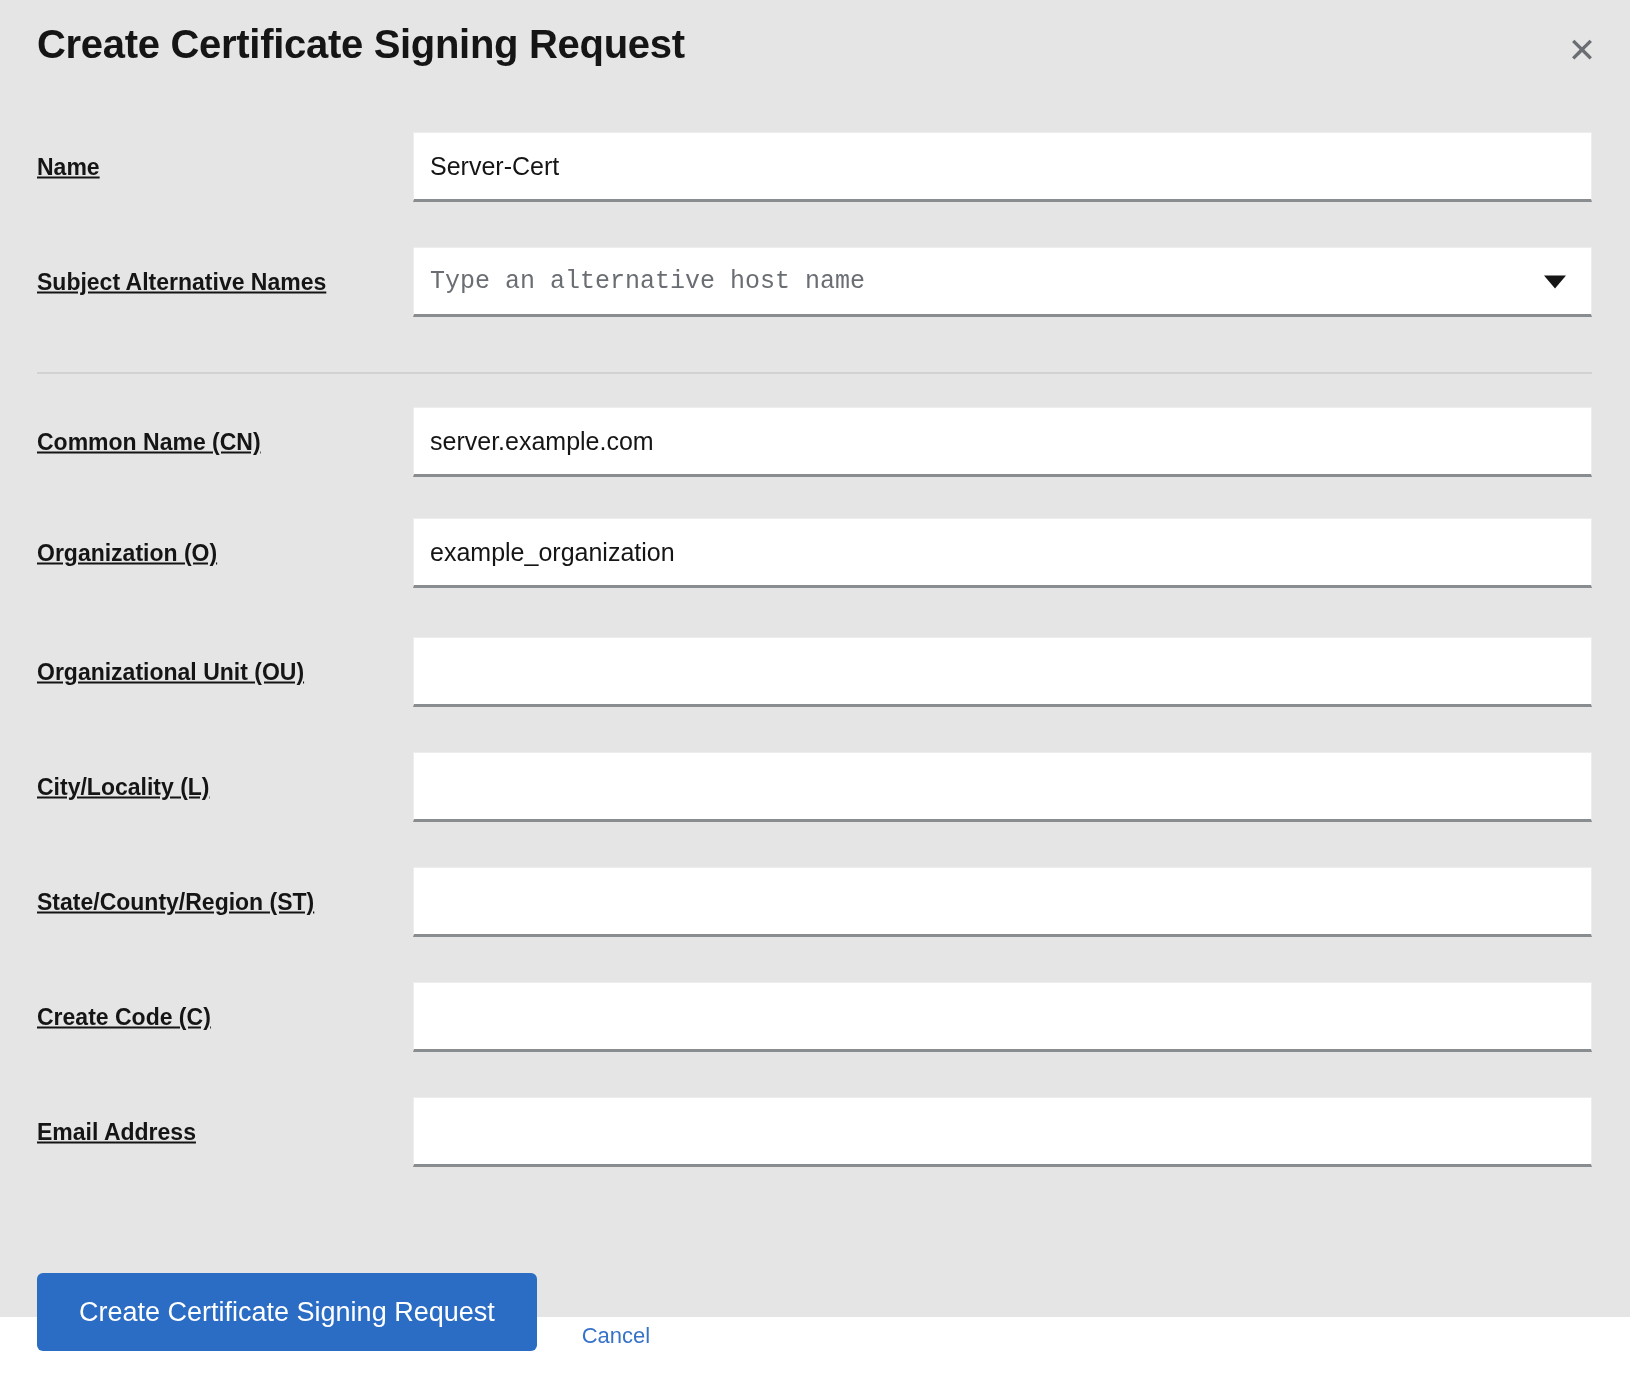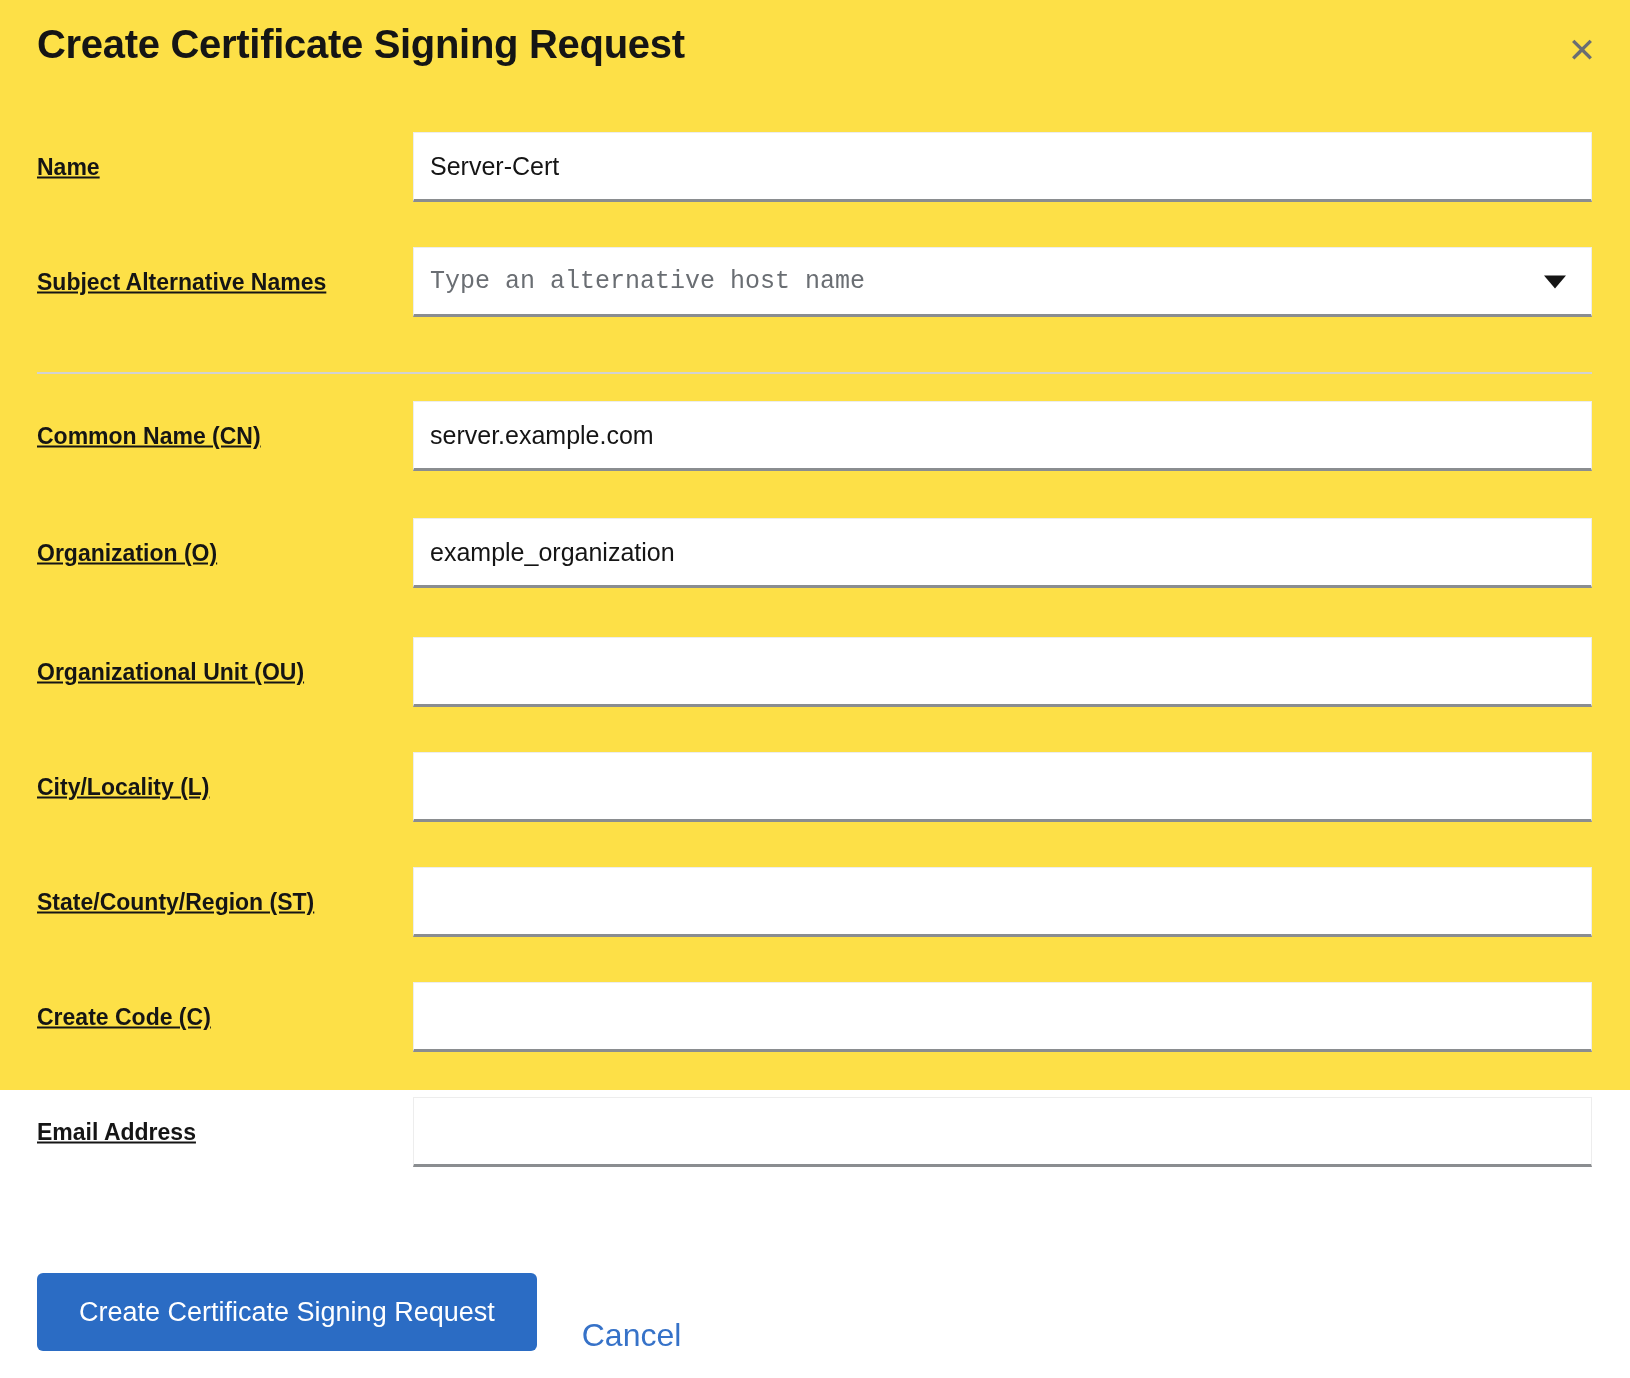--- a/index.html
+++ b/index.html
@@ -12,22 +12,22 @@
     height: 1378px;
     font-family: "Liberation Sans", sans-serif;
     color: #151515;
     -webkit-font-smoothing: antialiased;
     overflow: hidden;
   }
 
   .dialog {
     position: relative;
     width: 1630px;
-    height: 1090px;
-    background: #fde047;
+    height: 1317px;
+    background: #e5e5e5;
     box-sizing: border-box;
   }
 
   
   .dialog-header {
     position: absolute;
     top: 0;
     left: 0;
     right: 0;
     height: 110px;
@@ -163,21 +163,21 @@
     line-height: 78px;
     cursor: pointer;
     white-space: nowrap;
   }
   .btn-link {
     margin-left: 45px;
     background: transparent;
     border: none;
     color: #3672c8;
     font-family: "Liberation Sans", sans-serif;
-    font-size: 32px;
+    font-size: 22px;
     cursor: pointer;
     padding: 0;
     white-space: nowrap;
     margin-top: 47px;
   }
 </style>
 </head>
 <body>
 
 <div class="dialog">
@@ -201,21 +201,21 @@
     <div class="form-row" style="top:137px;">
       <div class="form-label">Subject Alternative Names</div>
       <div class="field-wrap select-wrap">
         <input class="text-input" type="text" placeholder="Type an alternative host name" style="">
         <span class="caret-icon"></span>
       </div>
     </div>
 
     <div class="divider" style="top:262px;"></div>
 
-    <div class="form-row" style="top:291px;">
+    <div class="form-row" style="top:297px;">
       <div class="form-label">Common Name (CN)</div>
       <div class="field-wrap">
         <input class="text-input" type="text" value="server.example.com" style="">
       </div>
     </div>
 
     <div class="form-row" style="top:400px;margin-top:8px;">
       <div class="form-label">Organization (O)</div>
       <div class="field-wrap">
         <input class="text-input" type="text" value="example_organization" style="">

